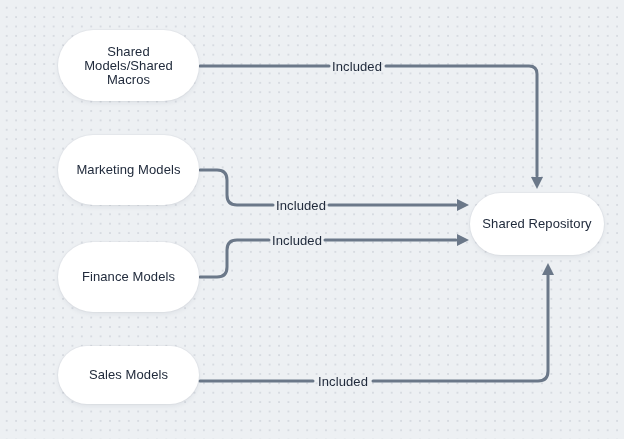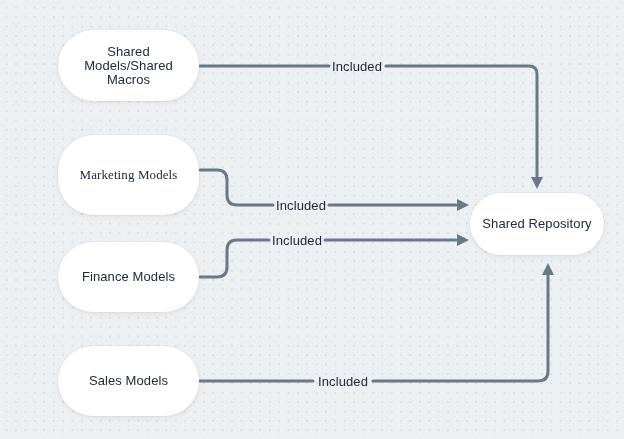--- a/index.html
+++ b/index.html
@@ -32,23 +32,23 @@
     align-items: center;
     justify-content: center;
     text-align: center;
     font-size: 13px;
     line-height: 14px;
     font-weight: 500;
     letter-spacing: 0.1px;
     box-shadow: 0 2px 5px rgba(30, 45, 70, 0.07), 0 0 0 1px rgba(30, 45, 70, 0.03);
   }
   .node-1 { left: 58px;  top: 30px;  width: 141px; height: 71px; padding: 0 14px; }
-  .node-2 { left: 58px;  top: 135px; width: 141px; height: 80px; padding: 8px 10px; font-family: Liberation Serif, serif; }
+  .node-2 { left: 58px;  top: 135px; width: 141px; height: 70px; padding: 8px 10px; }
   .node-3 { left: 58px;  top: 242px; width: 141px; height: 70px; padding: 16px 10px; }
-  .node-4 { left: 58px;  top: 346px; width: 141px; height: 70px; padding: 0 10px; }
+  .node-4 { left: 58px;  top: 346px; width: 141px; height: 58px; padding: 0 10px; }
   .node-5 { left: 470px; top: 193px; width: 134px; height: 62px; padding: 13px 8px; }
   .edge-label {
     position: absolute;
     transform: translate(-50%, -50%);
     font-size: 13px;
     font-weight: 400;
     letter-spacing: 0.1px;
     white-space: nowrap;
     color: #212b3c;
   }

